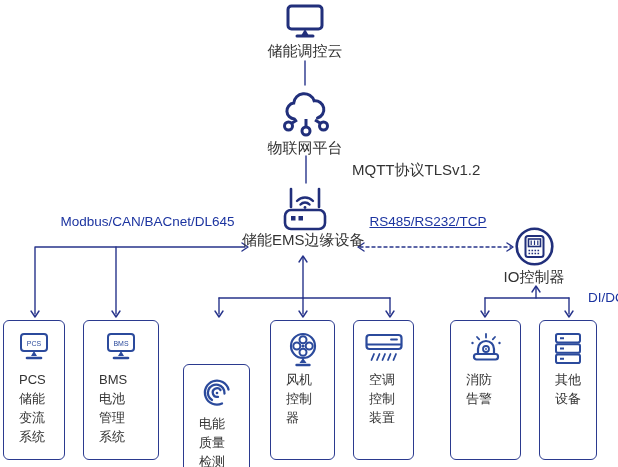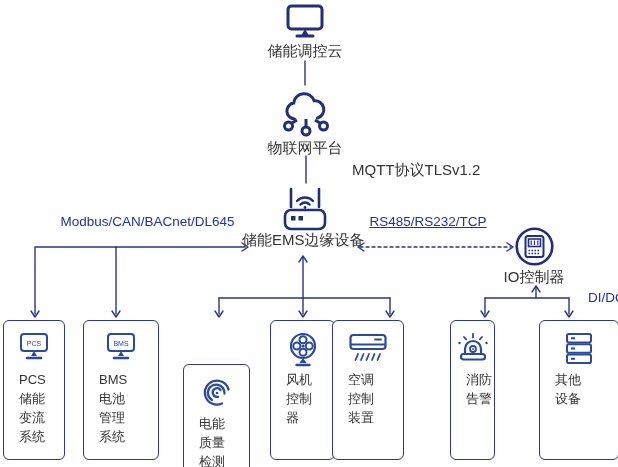--- a/index.html
+++ b/index.html
@@ -166,52 +166,52 @@
       <path d="M16,26 L12.5,31 H19.5 Z" fill="#2b4a9c"></path>
       <path d="M9.5,33 H22.5" stroke="#2b4a9c" stroke-width="2.4" stroke-linecap="round"></path>
     </svg>
     <div class="device-lines">
       <div>风机</div>
       <div>控制</div>
       <div>器</div>
     </div>
   </div>
 
-  <div class="device-box" style="left:332px;width:72px;font-family:Liberation Serif, serif;">
+  <div class="device-box" style="left:353px;width:61px;font-family:Liberation Serif, serif;">
     <svg class="device-icon" width="38" height="33" viewBox="0 0 38 33">
       <rect x="1.5" y="3" width="35" height="14" rx="3" fill="none" stroke="#2b4a9c" stroke-width="2.2"></rect>
       <path d="M1.5,12.5 H36.5" stroke="#2b4a9c" stroke-width="1.8"></path>
       <path d="M26,7.5 H32" stroke="#2b4a9c" stroke-width="1.8" stroke-linecap="round"></path>
       <path d="M9,22 l-2.5,6 M14.5,22 l-2.5,6 M20,22 l-2.5,6 M25.5,22 l-2.5,6 M31,22 l-2.5,6" stroke="#2b4a9c" stroke-width="1.8" stroke-linecap="round"></path>
     </svg>
     <div class="device-lines">
       <div>空调</div>
       <div>控制</div>
       <div>装置</div>
     </div>
   </div>
 
-  <div class="device-box" style="left:450px;width:45px;padding-left:16px;">
+  <div class="device-box" style="left:450px;width:71px;padding-left:16px;">
     <svg class="device-icon" width="36" height="32" viewBox="0 0 36 32">
       <path d="M10,22 V17 a8,8 0 0 1 16,0 V22" fill="none" stroke="#2b4a9c" stroke-width="2.2"></path>
       <circle cx="18" cy="17" r="3" fill="none" stroke="#2b4a9c" stroke-width="1.8"></circle>
       <circle cx="18" cy="17" r="0.9" fill="#2b4a9c"></circle>
       <rect x="6" y="22" width="24" height="5.5" rx="2.5" fill="none" stroke="#2b4a9c" stroke-width="2.2"></rect>
       <path d="M18,2 V5.5" stroke="#2b4a9c" stroke-width="1.8" stroke-linecap="round"></path>
       <path d="M9,5 l2.2,2.4 M27,5 l-2.2,2.4" stroke="#2b4a9c" stroke-width="1.8" stroke-linecap="round"></path>
       <circle cx="4.5" cy="11" r="1.2" fill="#2b4a9c"></circle>
       <circle cx="31.5" cy="11" r="1.2" fill="#2b4a9c"></circle>
     </svg>
     <div class="device-lines">
       <div>消防</div>
       <div>告警</div>
     </div>
   </div>
 
-  <div class="device-box" style="left:539px;width:80px;">
+  <div class="device-box" style="left:539px;width:58px;">
     <svg class="device-icon" width="30" height="33" viewBox="0 0 30 33">
       <rect x="3" y="2" width="24" height="8.4" rx="1.8" fill="none" stroke="#2b4a9c" stroke-width="2"></rect>
       <rect x="3" y="12.3" width="24" height="8.4" rx="1.8" fill="none" stroke="#2b4a9c" stroke-width="2"></rect>
       <rect x="3" y="22.6" width="24" height="8.4" rx="1.8" fill="none" stroke="#2b4a9c" stroke-width="2"></rect>
       <path d="M7,6.2 h4 M7,16.5 h4 M7,26.8 h4" stroke="#2b4a9c" stroke-width="2"></path>
     </svg>
     <div class="device-lines">
       <div>其他</div>
       <div>设备</div>
     </div>

